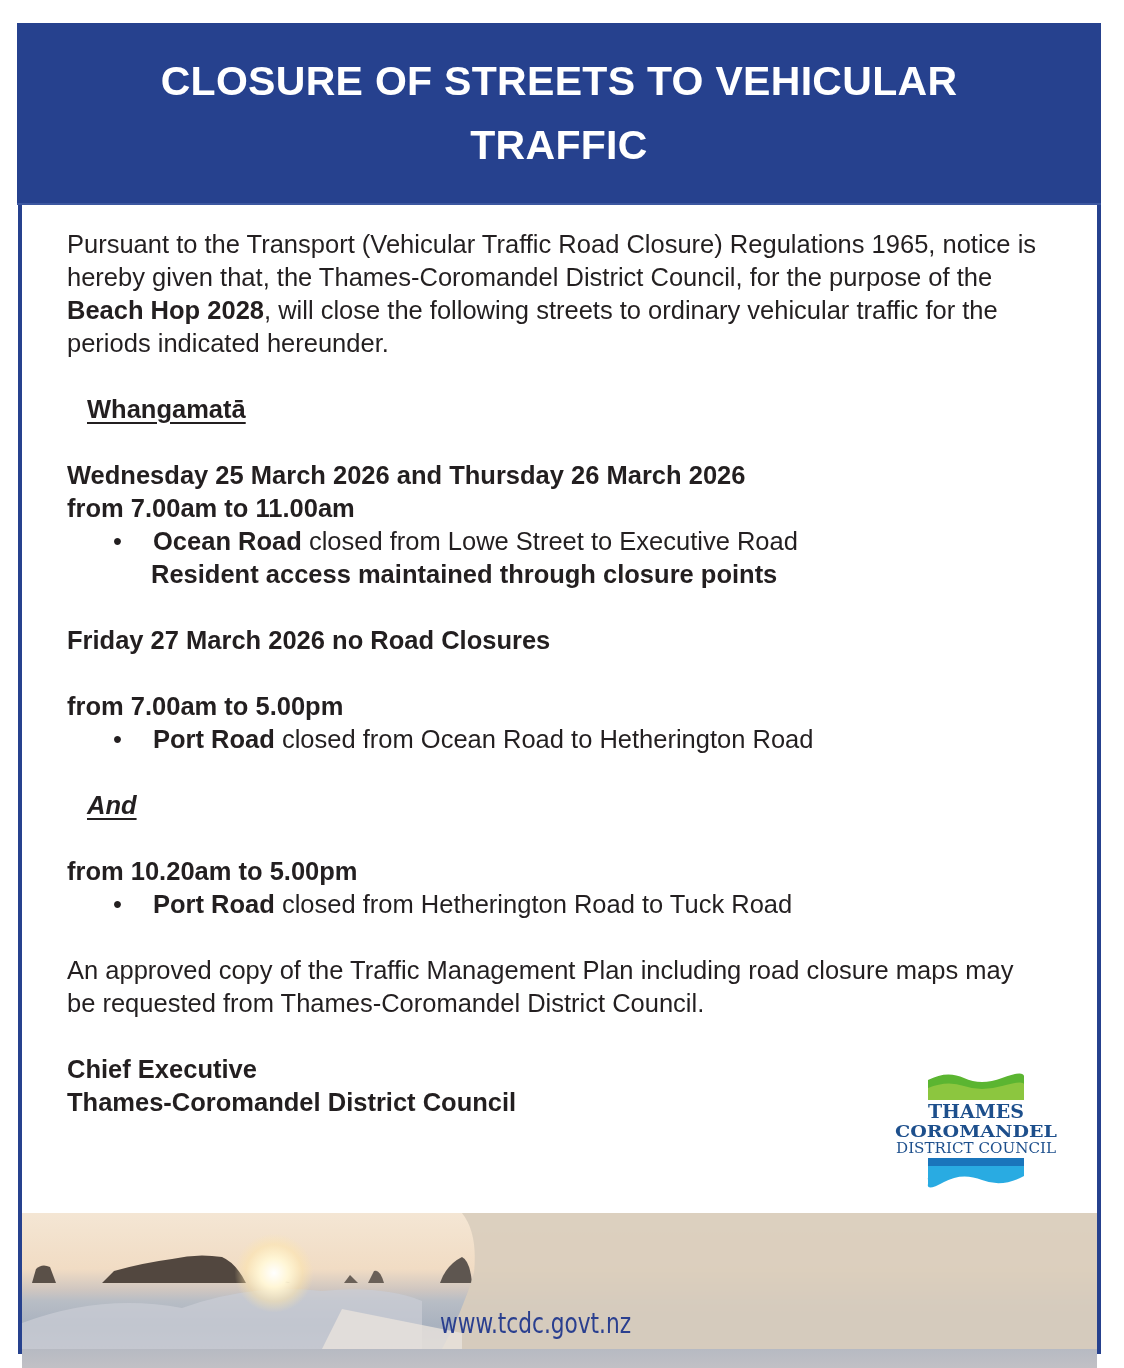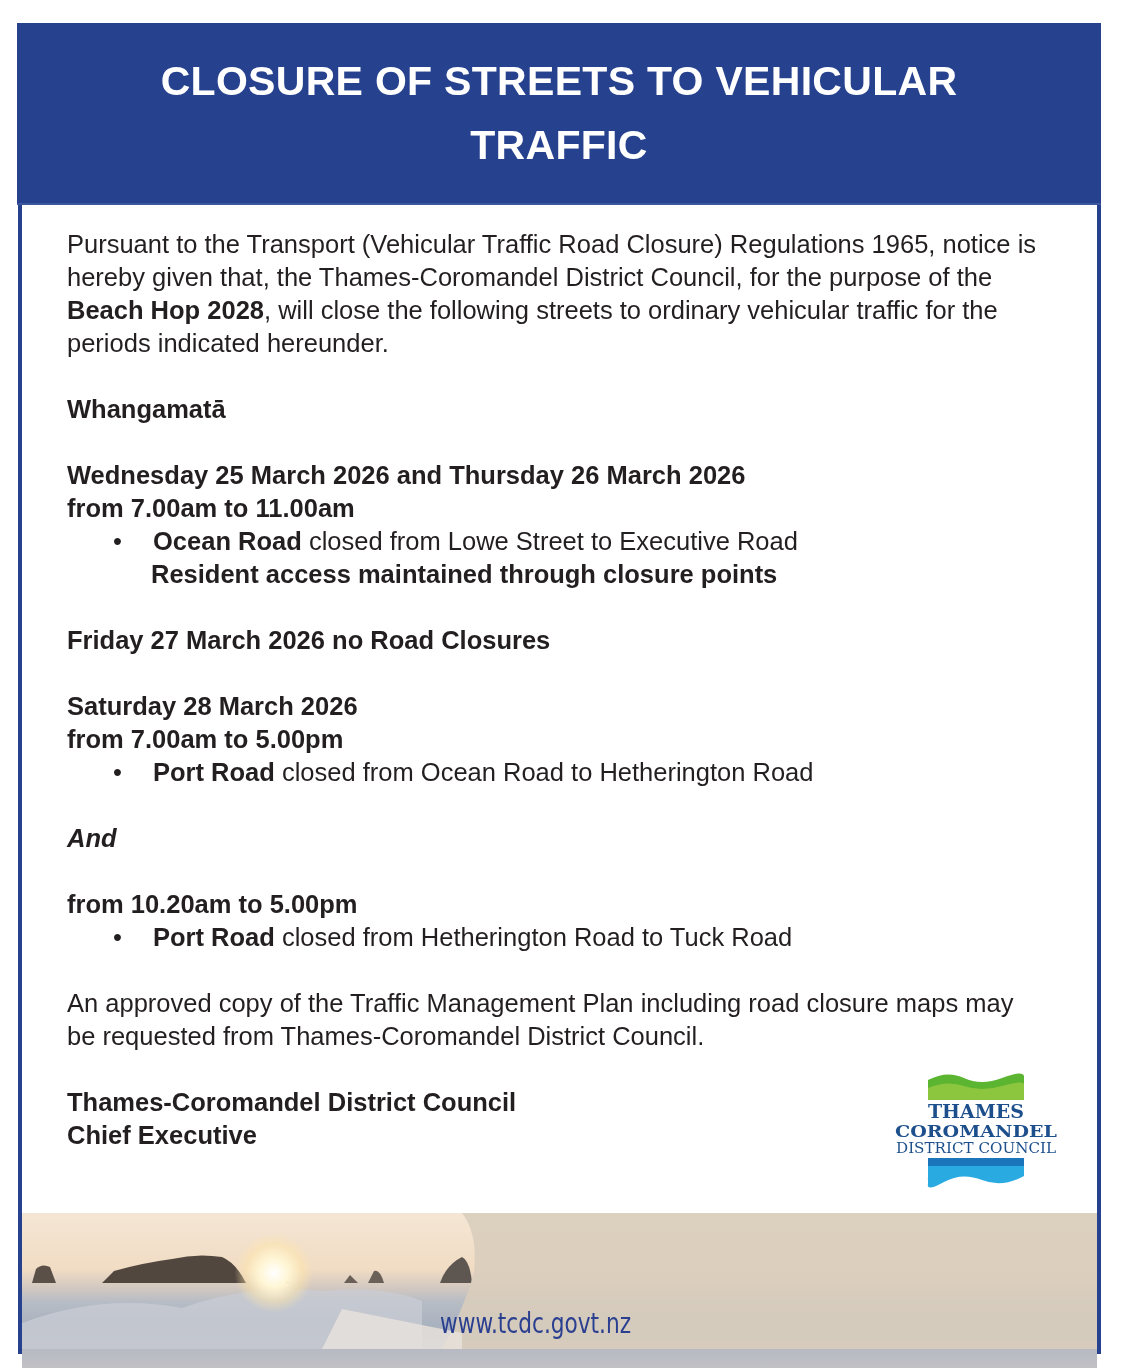--- a/index.html
+++ b/index.html
@@ -4,21 +4,21 @@
 <style>
   html, body { margin: 0; padding: 0; background: #ffffff; }
   body { width: 1124px; height: 1368px; position: relative; overflow: hidden; font-family: "Liberation Sans", sans-serif; color: #231f20; }
   .frame { position: absolute; left: 18px; top: 23px; width: 1083px; height: 1331px; box-sizing: border-box; border-left: 4px solid #26418e; border-right: 4px solid #26418e; border-bottom: 5px solid #26418e; }
   .header { position: absolute; left: 17px; top: 23px; width: 1084px; height: 180px; background: #26418e; border-bottom: 2px solid #3c57a0; display: flex; align-items: center; justify-content: center; }
   .header h1 { margin: 0; color: #ffffff; font-family: Liberation Sans, sans-serif; font-weight: bold; font-size: 41px; line-height: 64px; text-align: center; letter-spacing: 0.3px; width: 880px; }
   .body { position: absolute; left: 67px; top: 228px; width: 1000px; font-size: 25.5px; line-height: 33px; }
   .p { margin: 0; }
   .gap { height: 33px; }
   .b { font-weight: bold; }
-  .u { text-underline-offset: 4px; }
+  .u { text-decoration: underline; text-underline-offset: 4px; margin-left: 20px; }
   .i { font-style: italic; }
   .bullet-row { position: relative; padding-left: 86px; }
   .bullet-row .dot { position: absolute; left: 46px; top: 0; }
   .logo { position: absolute; left: 892px; top: 1066px; width: 168px; height: 122px; }
   .footer { position: absolute; left: 22px; top: 1213px; width: 1075px; height: 160px; overflow: hidden;
     background: linear-gradient(to bottom, #f4e6d4 0%, #f1dcc4 35%, #cfc6c0 48%, #b8bdc5 55%, #a9b2bf 70%, #c4c2c6 100%); }
   .sun { position: absolute; left: 212px; top: 20px; width: 80px; height: 80px; border-radius: 50%; background: radial-gradient(circle, #ffffff 0%, #fff6d6 25%, rgba(255,230,170,0.5) 50%, rgba(255,230,170,0) 70%); }
   .url { position: absolute; left: 418px; top: 94px; font-family: "DejaVu Sans Condensed", "DejaVu Sans", sans-serif; font-size: 28px; color: #2a3f8f; letter-spacing: 0px; transform: scaleX(0.86); transform-origin: left; }
 </style>
 </head>
@@ -41,43 +41,42 @@
   <div class="bullet-row">
     <span class="dot">•</span>
     <span class="b">Ocean Road</span><span> closed from Lowe Street to Executive Road</span>
   </div>
   <div class="bullet-row b" style="padding-left:84px">Resident access maintained through closure points</div>
   <div class="gap"></div>
 
   <p class="p b">Friday 27 March 2026 no Road Closures</p>
   <div class="gap"></div>
 
-  <p class="p b">Saturday 28 March 2026</p>
   <p class="p b">from 7.00am to 5.00pm</p>
   <div class="bullet-row">
     <span class="dot">•</span>
     <span class="b">Port Road</span><span> closed from Ocean Road to Hetherington Road</span>
   </div>
   <div class="gap"></div>
 
   <p class="p b i u">And</p>
   <div class="gap"></div>
 
   <p class="p b">from 10.20am to 5.00pm</p>
   <div class="bullet-row">
     <span class="dot">•</span>
     <span class="b">Port Road</span><span> closed from Hetherington Road to Tuck Road</span>
   </div>
   <div class="gap"></div>
 
   <p class="p" style="width:960px">An approved copy of the Traffic Management Plan including road closure maps may be requested from Thames-Coromandel District Council.</p>
   <div class="gap"></div>
 
+  <p class="p b">Chief Executive</p>
   <p class="p b">Thames-Coromandel District Council</p>
-  <p class="p b">Chief Executive</p>
 </div>
 
 <div class="logo">
   <svg width="168" height="122" viewBox="0 0 168 122">
     <path d="M36 14 Q55 4 72 12 T110 12 T132 10 L132 34 L36 34 Z" fill="#5bb531"></path>
     <path d="M36 22 Q55 14 72 20 T110 20 T132 18 L132 34 L36 34 Z" fill="#8cc63f"></path>
     <path d="M36 92 L132 92 L132 108 Q110 118 90 110 T52 110 T36 112 Z" fill="#1a75bb"></path>
     <path d="M36 100 L132 100 L132 110 Q110 122 90 114 T52 116 T36 118 Z" fill="#29abe2"></path>
     <text x="84" y="52" text-anchor="middle" font-family="DejaVu Serif, serif" font-weight="bold" font-size="19" fill="#1d4f8c">THAMES</text>
     <text x="84" y="71" text-anchor="middle" font-family="DejaVu Serif, serif" font-weight="bold" font-size="17" fill="#1d4f8c" textLength="162" lengthAdjust="spacingAndGlyphs">COROMANDEL</text>

